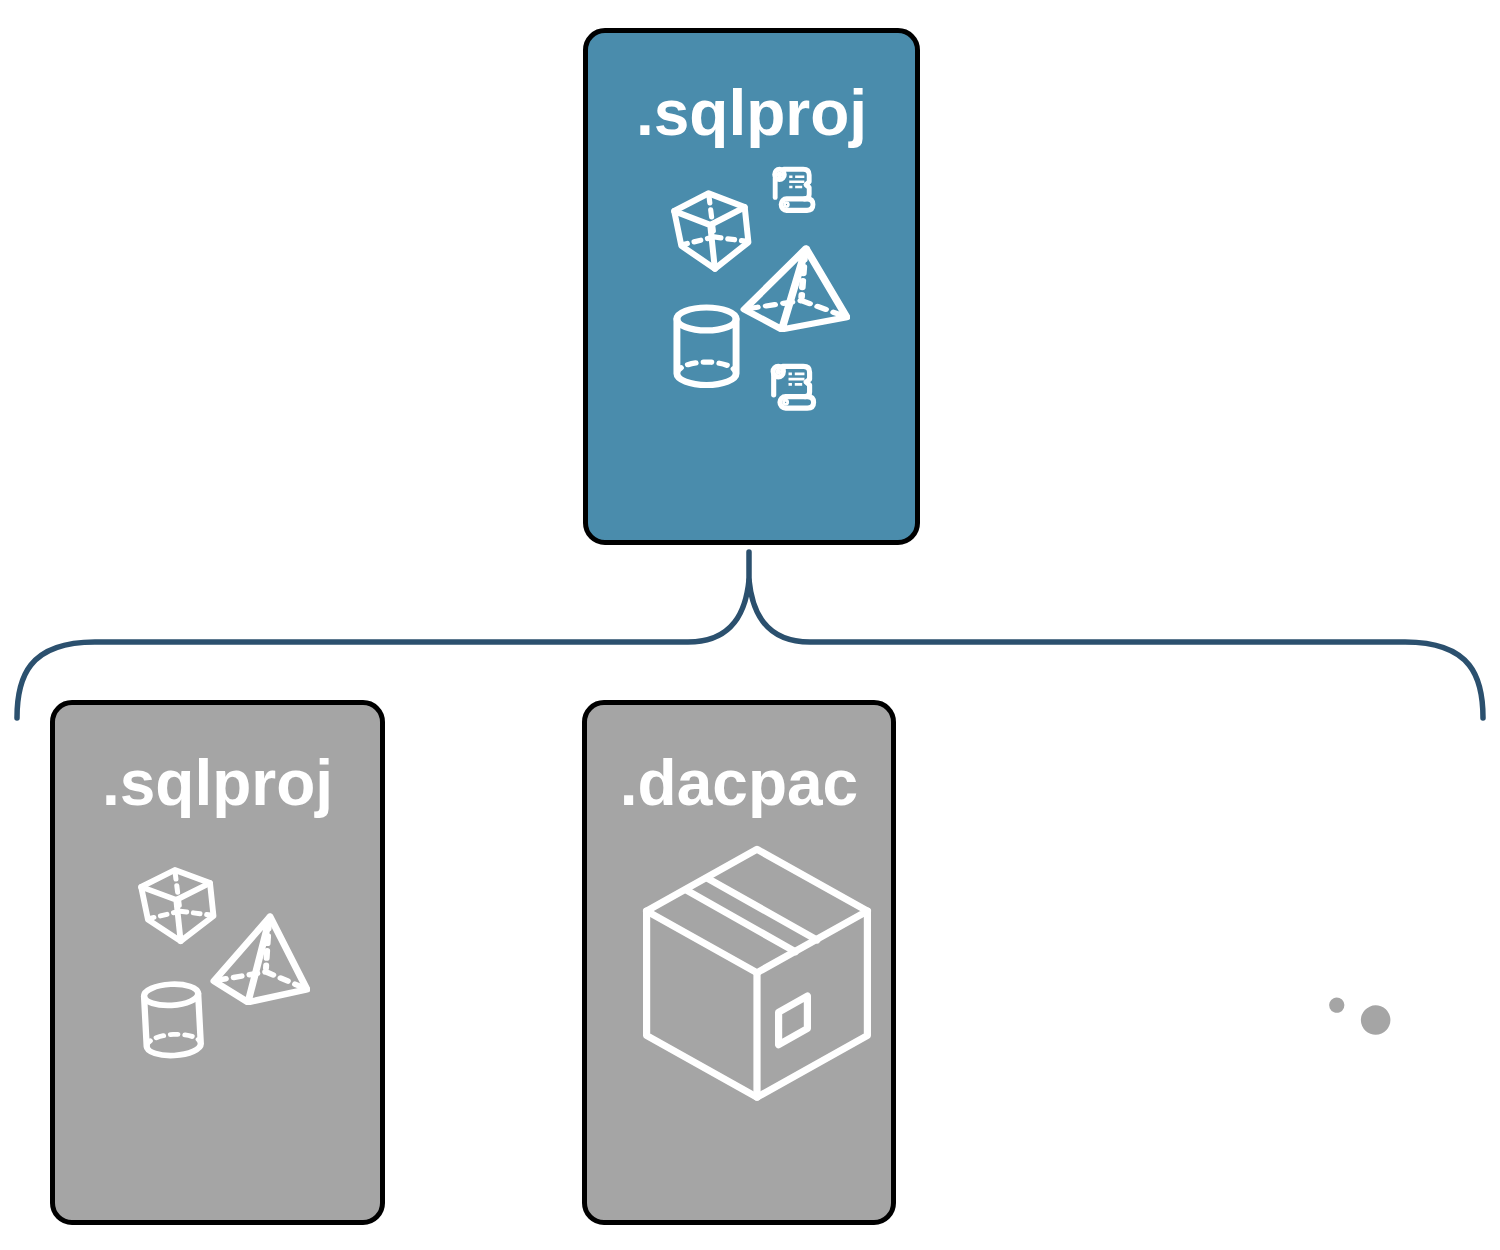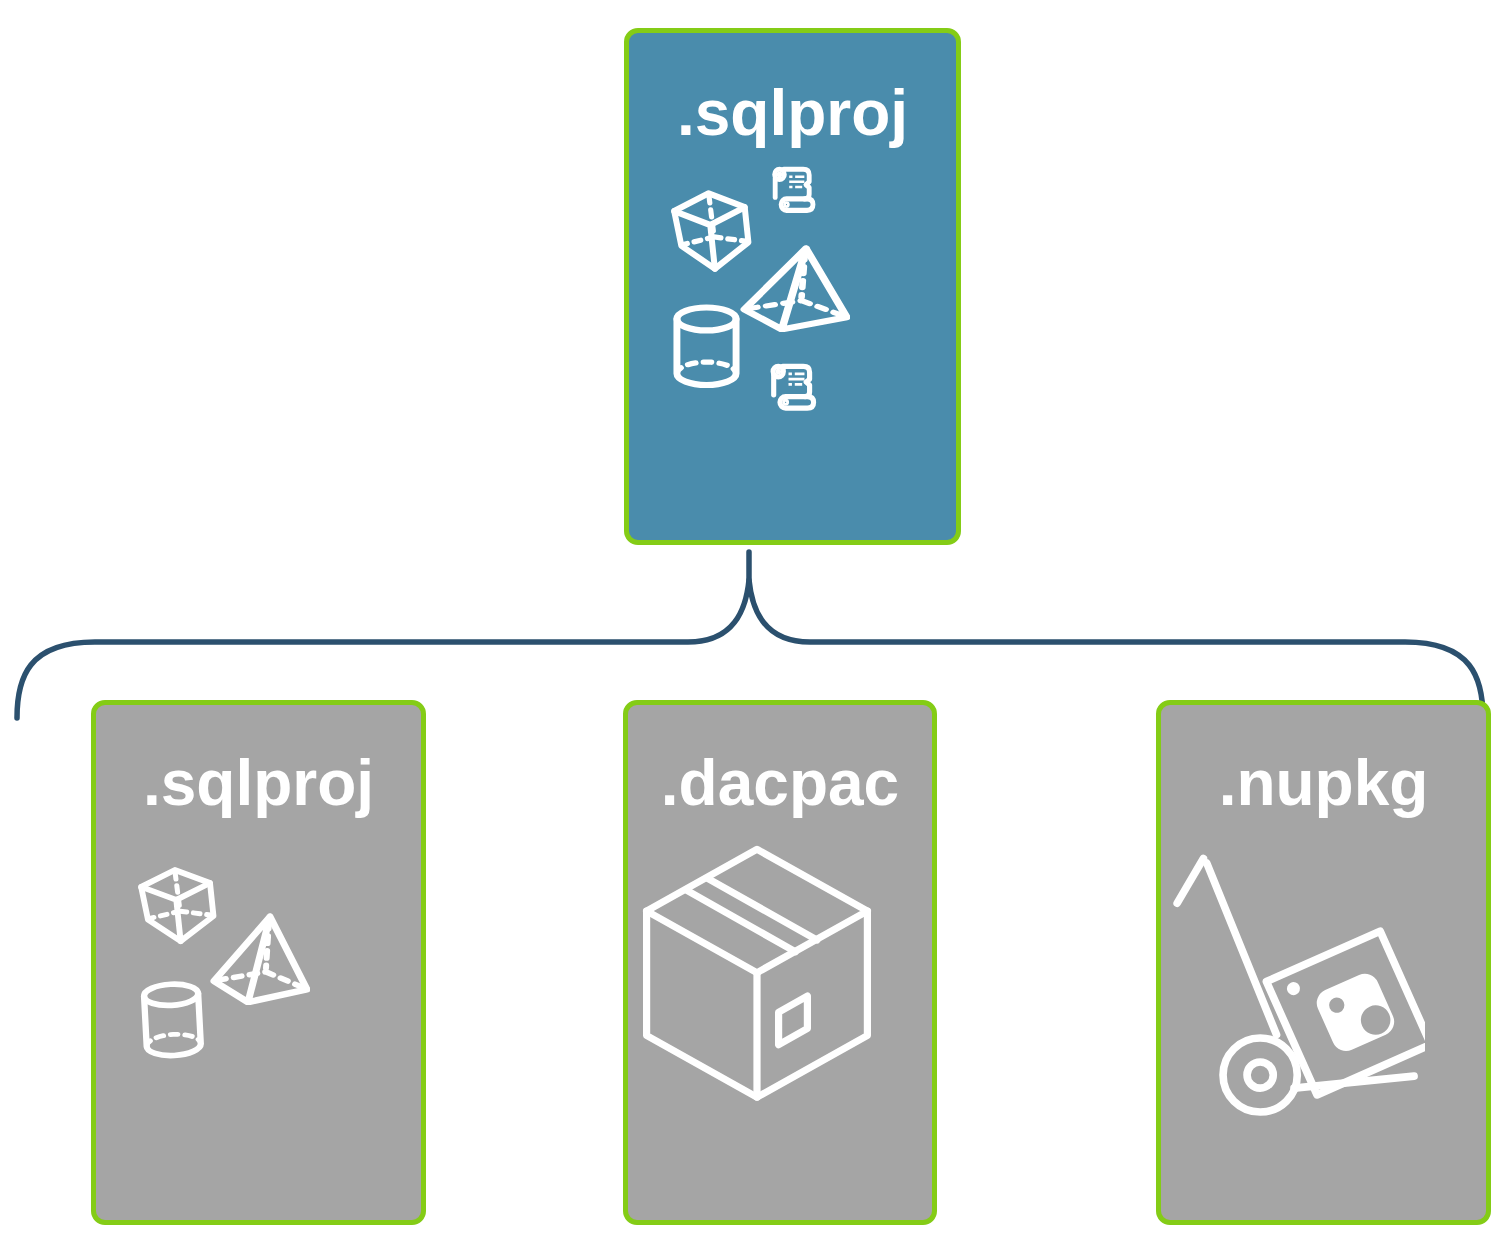--- a/index.html
+++ b/index.html
@@ -1,20 +1,20 @@
 <!DOCTYPE html>
 <html><head>
 <meta charset="utf-8">
 <style>
   html,body{margin:0;padding:0;background:#fff;}
   .canvas{position:relative;width:1500px;height:1250px;background:#ffffff;
           font-family:"Liberation Sans",sans-serif;overflow:hidden;}
 
   
-  .card{position:absolute;box-sizing:border-box;border:5px solid #84cc16;border-radius:14px;margin-left:41px;}
+  .card{position:absolute;box-sizing:border-box;border:5px solid #000000;border-radius:22px;}
   .card-root{left:583px;top:28px;width:337px;height:517px;background:#4A8CAC;}
   .card-child{top:700px;height:525px;background:#A5A5A5;}
   .card-child-1{left:50px;width:335px;}
   .card-child-2{left:582px;width:314px;}
   .card-child-3{left:1115px;width:335px;}
 
   .card-title{color:#ffffff;font-weight:bold;text-align:center;
               font-size:64px;line-height:1;margin-top:46px;}
   .card-root .card-title{margin-top:48px;}
 
@@ -136,23 +136,20 @@
   <div class="ic c2-box">
     <svg viewBox="0 0 200 232" preserveAspectRatio="none">
       <path class="st" style="stroke-width:6" d="M100 8 L192 61 L100 114 L8 61 Z"></path>
       <path class="st" style="stroke-width:6" d="M8 61 V168 L100 221 L192 168 V61"></path>
       <path class="st" style="stroke-width:6" d="M100 114 V221"></path>
       <path class="st" style="stroke-width:6" d="M59 33 L150 86 M41 43 L132 96"></path>
       <path class="st" style="stroke-width:6" d="M118 148 L142 134 L142 162 L118 176 Z"></path>
     </svg>
   </div>
 
-  <div class="card card-child card-child-3">
-    <div class="card-title">.nupkg</div>
-  </div>
   <div class="ic c3-truck">
     <svg viewBox="0 0 240 250" preserveAspectRatio="none">
       <path class="st" d="M37 6 L13 47"></path>
       <path class="st" d="M40 10 L104 168"></path>
       <circle class="st" cx="89" cy="205" r="34"></circle>
       <circle class="st" cx="89" cy="205" r="12"></circle>
       <path class="st" d="M120 217 L230 206"></path>
       <g transform="rotate(-24 170 148)">
         <rect class="st" x="113" y="91" width="114" height="114"></rect>
         <rect x="146" y="120" width="60" height="60" rx="13" fill="#ffffff"></rect>

